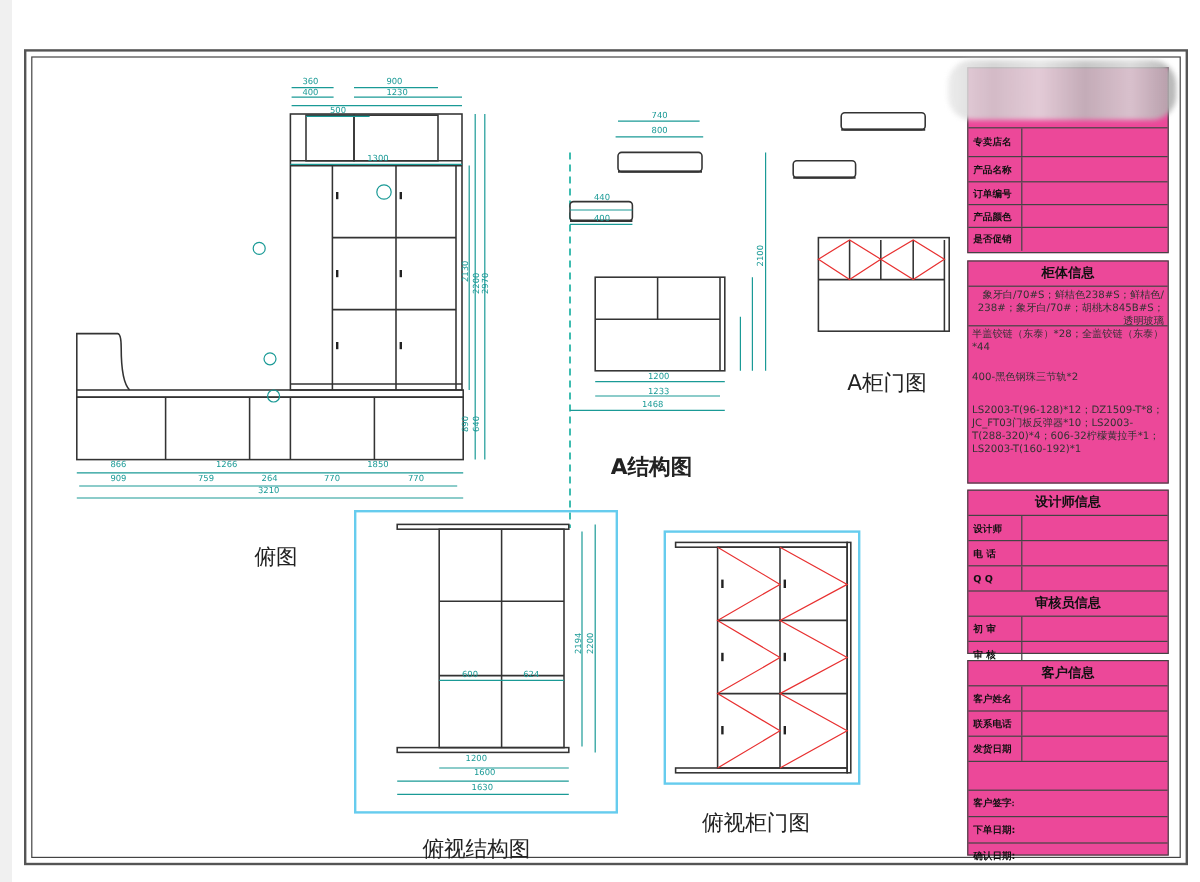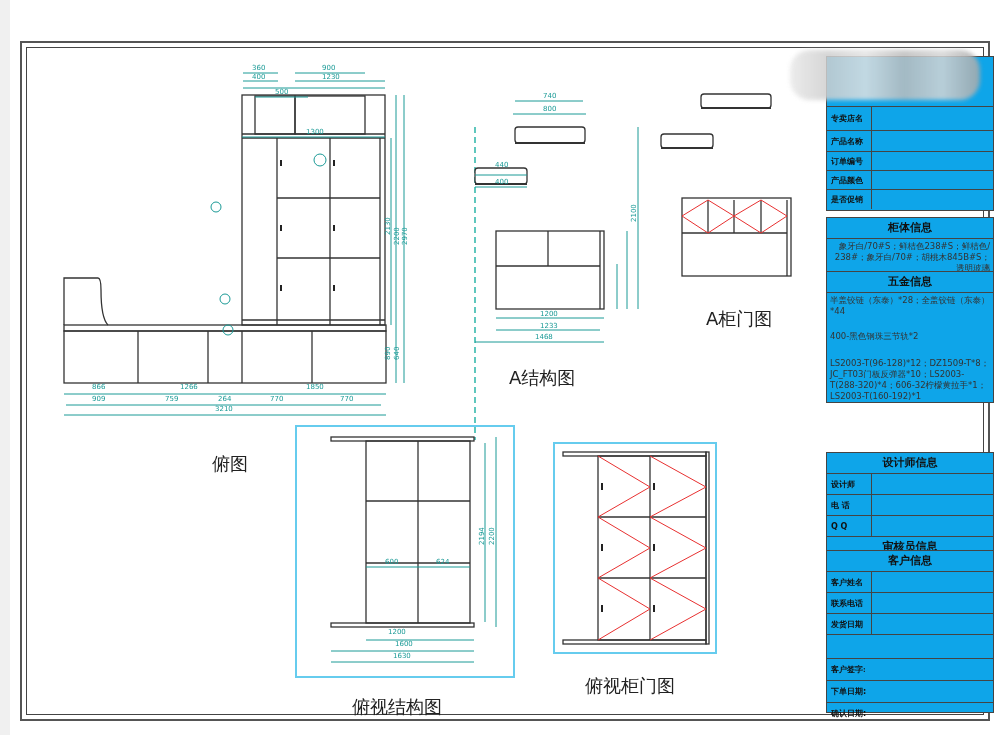--- a/index.html
+++ b/index.html
@@ -2,21 +2,21 @@
 <html><head>
 <meta charset="utf-8">
 <style>
   html,body{margin:0;padding:0;}
   body{width:1000px;height:735px;background:#ffffff;position:relative;overflow:hidden;font-family:"DejaVu Sans",sans-serif;}
   .leftstrip{position:absolute;left:0;top:0;width:10px;height:735px;background:#f0f0f0;}
   .outer{position:absolute;left:20px;top:41px;width:970px;height:680px;border:2px solid #555;box-sizing:border-box;}
   .inner{position:absolute;left:26px;top:47px;width:958px;height:668px;border:1.5px solid #444;box-sizing:border-box;}
   svg.drawing{position:absolute;left:0;top:0;}
   .lbl{position:absolute;font-size:18px;color:#222;white-space:nowrap;}
-  .tb{position:absolute;left:826px;width:168px;border:1.5px solid #444;box-sizing:border-box;background:#0ea5e9;}
+  .tb{position:absolute;left:806px;width:168px;border:1.5px solid #444;box-sizing:border-box;background:#ec4899;}
   .row{display:flex;border-bottom:1px solid #444;height:21px;box-sizing:border-box;}
   .row:last-child{border-bottom:none;}
   .k{width:40px;border-right:1px solid #444;font-size:8px;font-weight:bold;display:flex;align-items:center;padding-left:4px;color:#111;}
   .v{flex:1;}
   .hdr{text-align:center;font-size:11px;font-weight:bold;border-bottom:1px solid #444;height:20px;line-height:20px;color:#111;}
   .txt{font-size:8.5px;color:#333;padding:2px 3px;line-height:11px;}
   .full{font-size:8px;font-weight:bold;padding-left:4px;display:flex;align-items:center;color:#111;}
   .blur{position:absolute;left:790px;top:50px;width:190px;height:50px;border-radius:20px;background:linear-gradient(90deg,#e9e9e9,#cfcfcf 20%,#e2e2e2 40%,#bdbdbd 60%,#d6d6d6 80%,#a8a8a8);filter:blur(2px);opacity:.85;}
 </style>
 </head>
@@ -192,21 +192,21 @@
     <rect class="h" x="601" y="483" width="2" height="7"></rect>
       <rect class="h" x="653" y="483" width="2" height="7"></rect>
     <rect class="h" x="601" y="544" width="2" height="7"></rect>
       <rect class="h" x="653" y="544" width="2" height="7"></rect>
     <rect class="h" x="601" y="605" width="2" height="7"></rect>
       <rect class="h" x="653" y="605" width="2" height="7"></rect>
   </g>
 </svg>
 
 <div class="lbl" style="left:212px;top:452px;">俯图</div>
-<div class="lbl" style="left:509px;top:366px;">A结构图</div>
+<div class="lbl" style="left:509px;top:377px;font-weight:bold;">A结构图</div>
 <div class="lbl" style="left:706px;top:307px;">A柜门图</div>
 <div class="lbl" style="left:352px;top:695px;">俯视结构图</div>
 <div class="lbl" style="left:585px;top:674px;">俯视柜门图</div>
 
 <div class="tb" style="top:56px;height:155px;">
   <div style="height:50px;border-bottom:1px solid #444;box-sizing:border-box;"></div>
   <div class="row" style="height:24px;">
       <div class="k">专卖店名</div>
       <div class="v"></div>
     </div>
@@ -225,27 +225,26 @@
   <div class="row" style="height:19px;">
       <div class="k">是否促销</div>
       <div class="v"></div>
     </div>
 </div>
 <div class="blur"></div>
 
 <div class="tb" style="top:217px;height:186px;">
   <div class="hdr">柜体信息</div>
   <div class="txt" style="height:28px;overflow:hidden;border-bottom:1px solid #444;text-align:right;">象牙白/70#S；鲜桔色238#S；鲜桔色/ 238#；象牙白/70#；胡桃木845B#S；透明玻璃</div>
-  <div class="hdr">五金信息</div>
   <div class="txt">半盖铰链（东泰）*28；全盖铰链（东泰）*44</div>
   <div class="txt" style="margin-top:10px;">400-黑色钢珠三节轨*2</div>
   <div class="txt" style="margin-top:12px;">LS2003-T(96-128)*12；DZ1509-T*8；JC_FT03门板反弹器*10；LS2003-T(288-320)*4；606-32柠檬黄拉手*1；LS2003-T(160-192)*1</div>
 </div>
 
-<div class="tb" style="top:408px;height:137px;margin-top:44px;">
+<div class="tb" style="top:408px;height:137px;">
   <div class="hdr">设计师信息</div>
   <div class="row">
       <div class="k">设计师</div>
       <div class="v"></div>
     </div>
   <div class="row">
       <div class="k">电  话</div>
       <div class="v"></div>
     </div>
   <div class="row">

